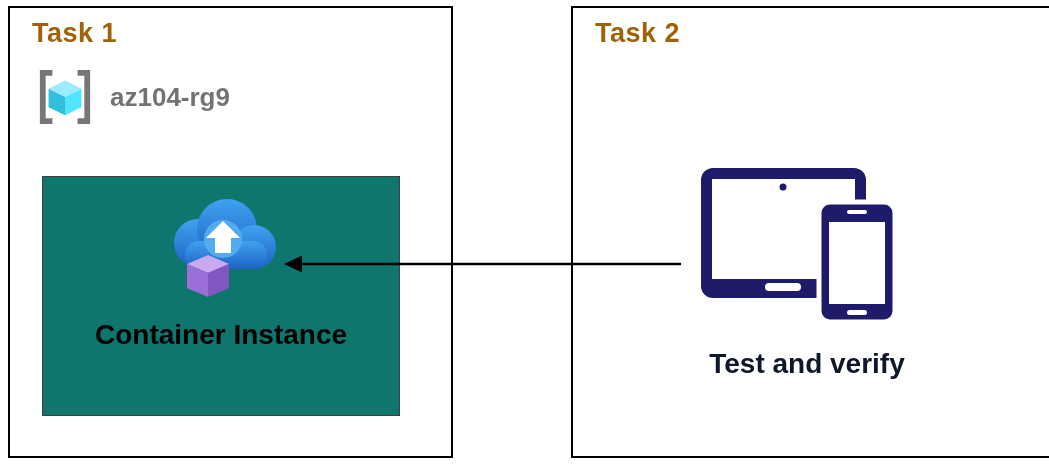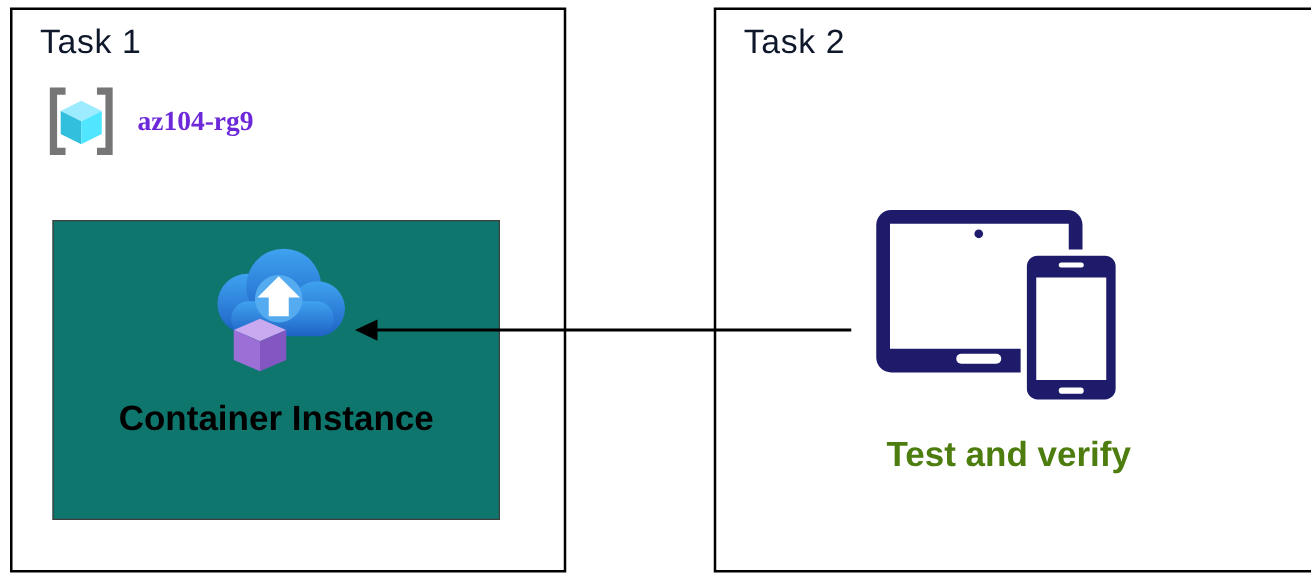--- a/index.html
+++ b/index.html
@@ -17,38 +17,37 @@
     background: #ffffff;
     border: 2px solid #000000;
   }
   .task1 { left: 8px;  top: 6px; width: 445px; height: 452px; }
   .task2 { left: 552px; top: 6px; width: 489px; height: 452px; margin-left: 19px; }
 
   .task-title {
     position: absolute;
     top: 10px; left: 22px;
     font-size: 27px;
-    font-weight: normal;
-    color: #0f172a;
+    font-weight: bold;
+    color: #a16207;
     letter-spacing: 0.5px;
   }
 
   .rg-row {
     position: absolute;
     top: 60px; left: 26px;
     display: flex;
     align-items: center;
     gap: 16px;
   }
   .rg-row svg { display: block; }
   .rg-label {
-    font-size: 22px;
+    font-size: 26px;
     font-weight: bold;
-    color: #6d28d9;
-    font-family: Liberation Serif, serif;
+    color: #737373;
   }
 
   .card {
     position: absolute;
     left: 32px; top: 168px;
     width: 358px; height: 240px;
     background: #0f766e;
     border: 1px solid #3f3f3f;
     text-align: center;
   }
@@ -65,21 +64,21 @@
     left: 126px; top: 150px;
     width: 215px; height: 182px;
   }
   .task2-caption {
     position: absolute;
     left: 44px; top: 340px;
     width: 380px;
     text-align: center;
     font-size: 28px;
     font-weight: bold;
-    color: #4d7c0f;
+    color: #0f172a;
   }
 
   .arrow-overlay {
     position: absolute;
     left: 0; top: 0;
     width: 1049px; height: 465px;
     pointer-events: none;
   }
 </style>
 </head>

